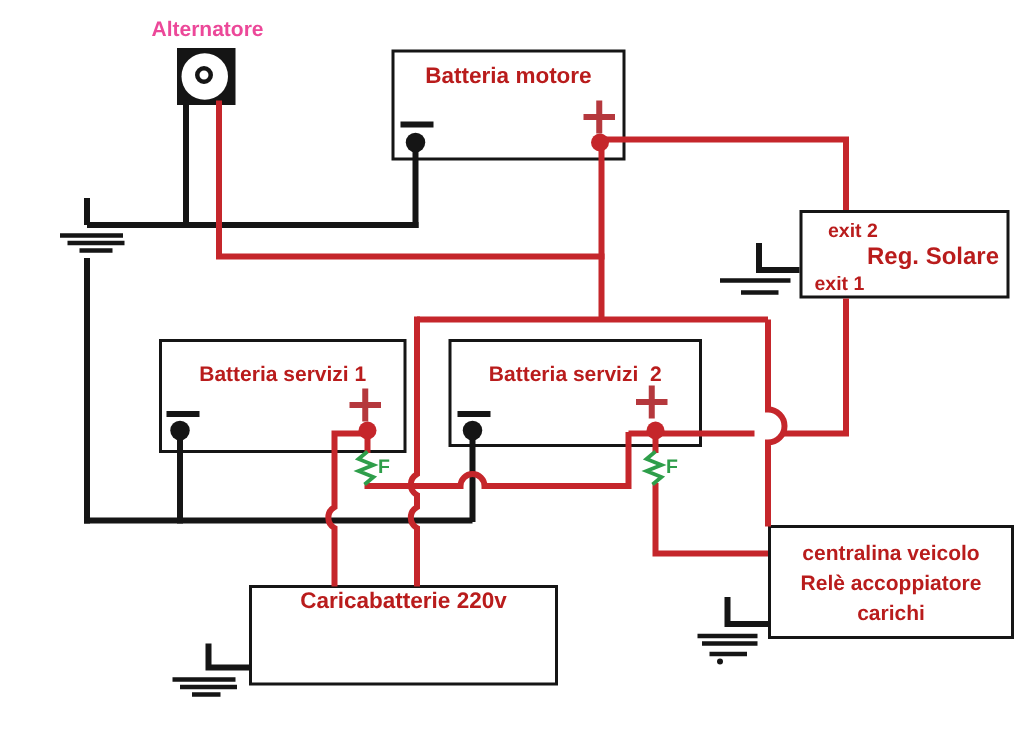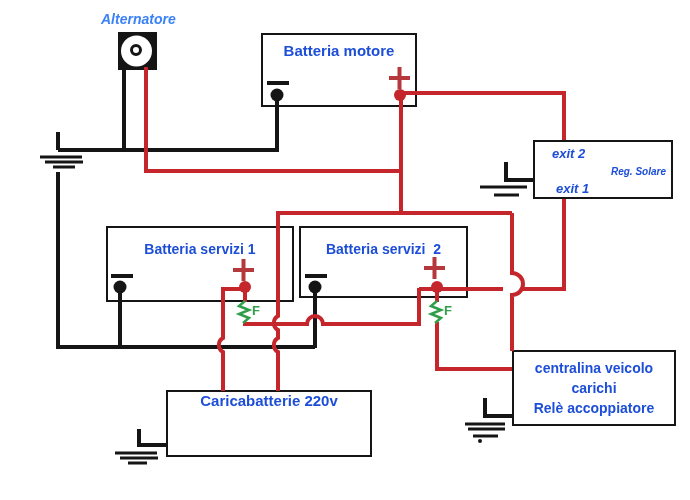--- a/index.html
+++ b/index.html
@@ -10,24 +10,24 @@
   }
   html,body{margin:0;padding:0;background:#fff;}
   #stage{
     position:relative;width:690px;height:500px;background:#ffffff;
     font-family:"Liberation Sans", sans-serif;overflow:hidden;
   }
   .box{
     position:absolute;background:#fff;border:2px solid #151515;box-sizing:border-box;
   }
   .box-label{
-    font-weight:bold;color:#1d4ed8;white-space:pre;text-align:center;
+    font-weight:bold;color:#b91c1c;white-space:pre;text-align:center;
   }
   .free-label{
-    position:absolute;font-weight:bold;color:#3b82f6;white-space:pre;font-style:italic;
+    position:absolute;font-weight:bold;color:#ec4899;white-space:pre;
   }
   .fuse-label{
     position:absolute;font-weight:bold;color:var(--c-fuse);font-size:13px;
   }
   svg.wires{
     position:absolute;left:0;top:0;width:690px;height:500px;pointer-events:none;
   }
   .wpos{stroke:var(--c-pos);stroke-width:4;fill:none;}
   .wneg{stroke:var(--c-neg);stroke-width:4;fill:none;}
   .gbar{stroke:var(--c-neg);stroke-width:3;fill:none;}
@@ -44,42 +44,42 @@
 <body>
 
 <div id="stage">
 
   <div class="free-label" style="left:101px;top:11px;font-size:14px;">Alternatore</div>
 
   <div class="box" style="left:261px;top:33px;width:156px;height:74px;">
     <div class="box-label" style="margin-top:7px;font-size:15px;">Batteria motore</div>
   </div>
 
-  <div class="box" style="left:533px;top:140px;width:140px;height:59px;font-style:italic;">
+  <div class="box" style="left:533px;top:140px;width:140px;height:59px;">
     <div class="box-label" style="text-align:left;padding:3px 0 0 17px;font-size:13px;line-height:18px;">exit 2</div>
-    <div class="box-label" style="text-align:right;padding-right:5px;font-size:10px;line-height:17px;">Reg. Solare</div>
-    <div class="box-label" style="text-align:left;padding-left:21px;font-size:13px;line-height:18px;">exit 1</div>
+    <div class="box-label" style="text-align:right;padding-right:5px;font-size:16px;line-height:17px;">Reg. Solare</div>
+    <div class="box-label" style="text-align:left;padding-left:8px;font-size:13px;line-height:18px;">exit 1</div>
   </div>
 
-  <div class="box" style="left:106px;top:226px;width:188px;height:76px;">
+  <div class="box" style="left:106px;top:226px;width:165px;height:76px;">
     <div class="box-label" style="margin-top:13px;font-size:14px;">Batteria servizi 1</div>
   </div>
 
   <div class="box" style="left:299px;top:226px;width:169px;height:72px;">
     <div class="box-label" style="margin-top:13px;font-size:14px;">Batteria servizi  2</div>
   </div>
 
   <div class="box" style="left:166px;top:390px;width:206px;height:67px;display:flex;align-items:flex-start;justify-content:center;">
     <div class="box-label" style="font-size:15px;">Caricabatterie 220v</div>
   </div>
 
   <div class="box" style="left:512px;top:350px;width:164px;height:76px;">
     <div class="box-label" style="margin-top:6px;font-size:14px;line-height:20px;">centralina veicolo</div>
+    <div class="box-label" style="font-size:14px;line-height:20px;">Relè accoppiatore</div>
     <div class="box-label" style="font-size:14px;line-height:20px;">carichi</div>
-    <div class="box-label" style="font-size:14px;line-height:20px;">Relè accoppiatore</div>
   </div>
 
   <div class="fuse-label" style="left:252px;top:303px;">F</div>
   <div class="fuse-label" style="left:444px;top:303px;">F</div>
 
   <svg class="wires" viewBox="0 0 690 500">
 
     <g>
       <rect class="alt-body" x="118" y="32" width="39" height="38"></rect>
       <circle class="alt-circle" cx="136.5" cy="51" r="15.5"></circle>

